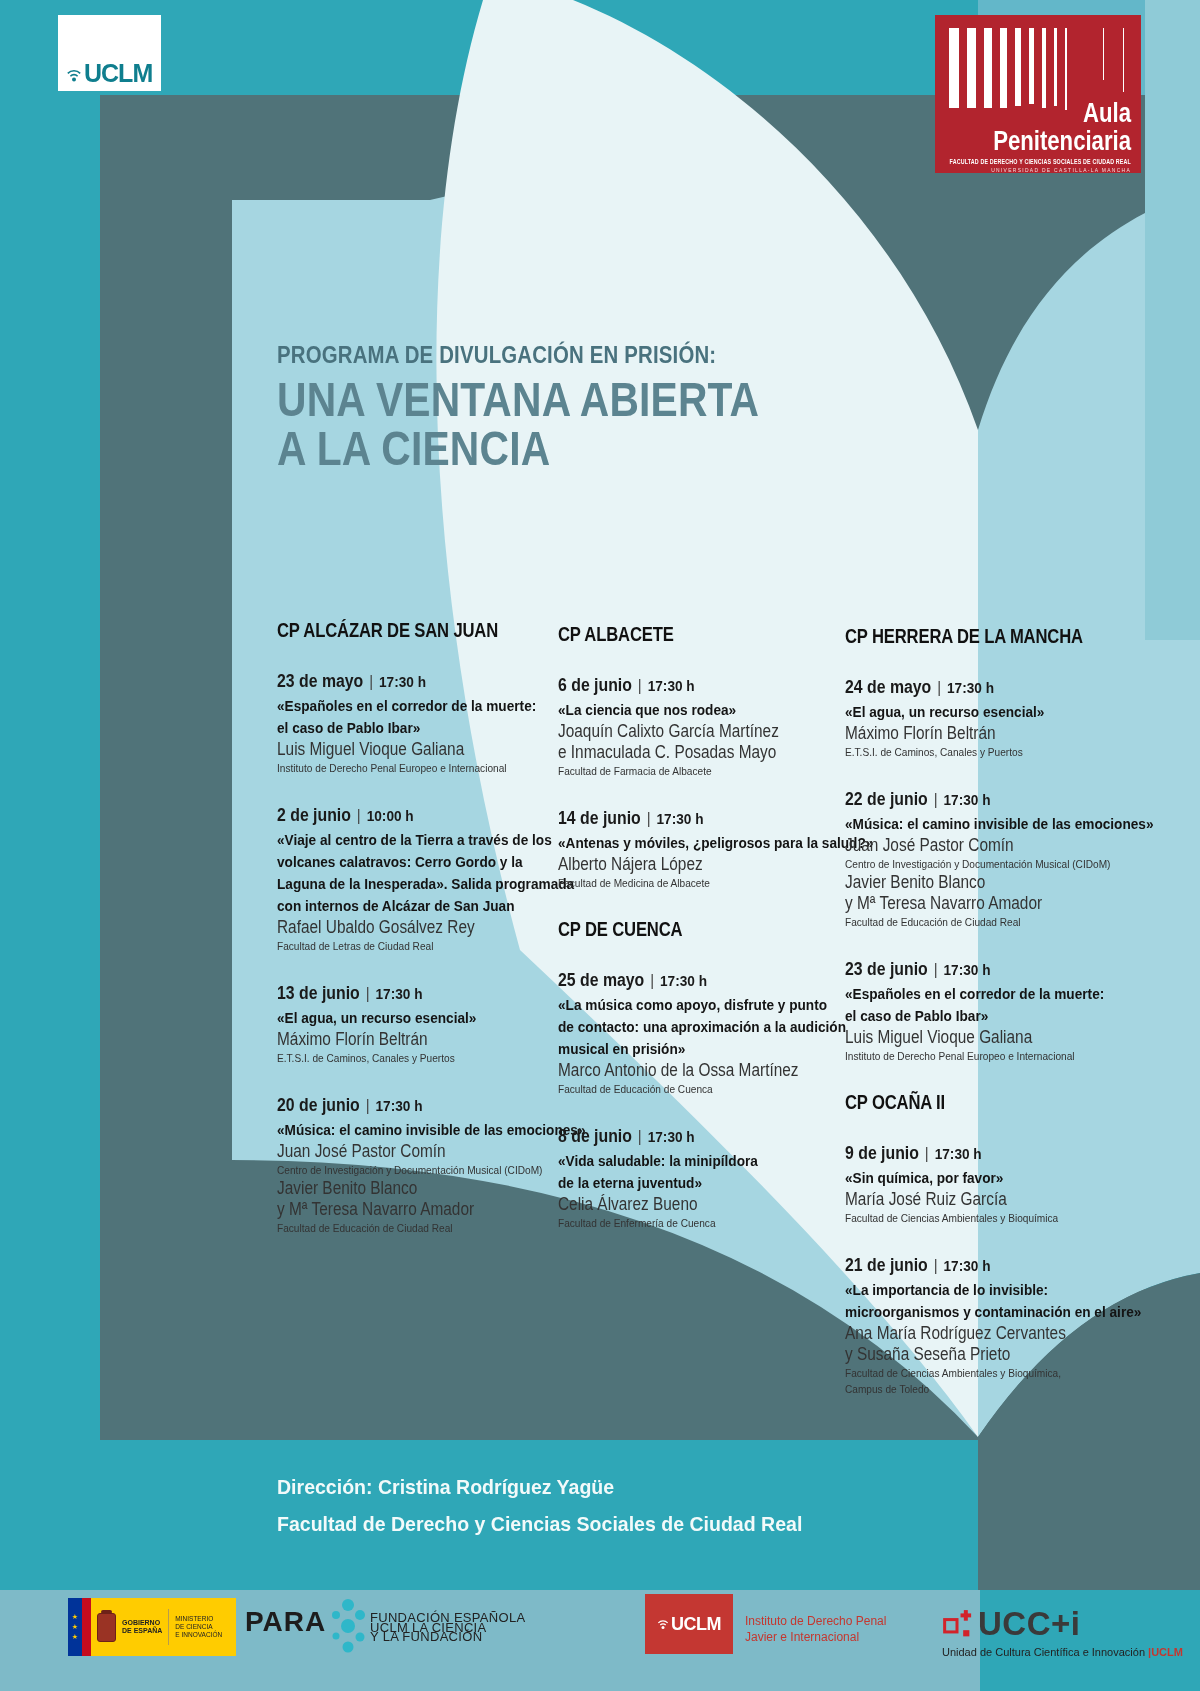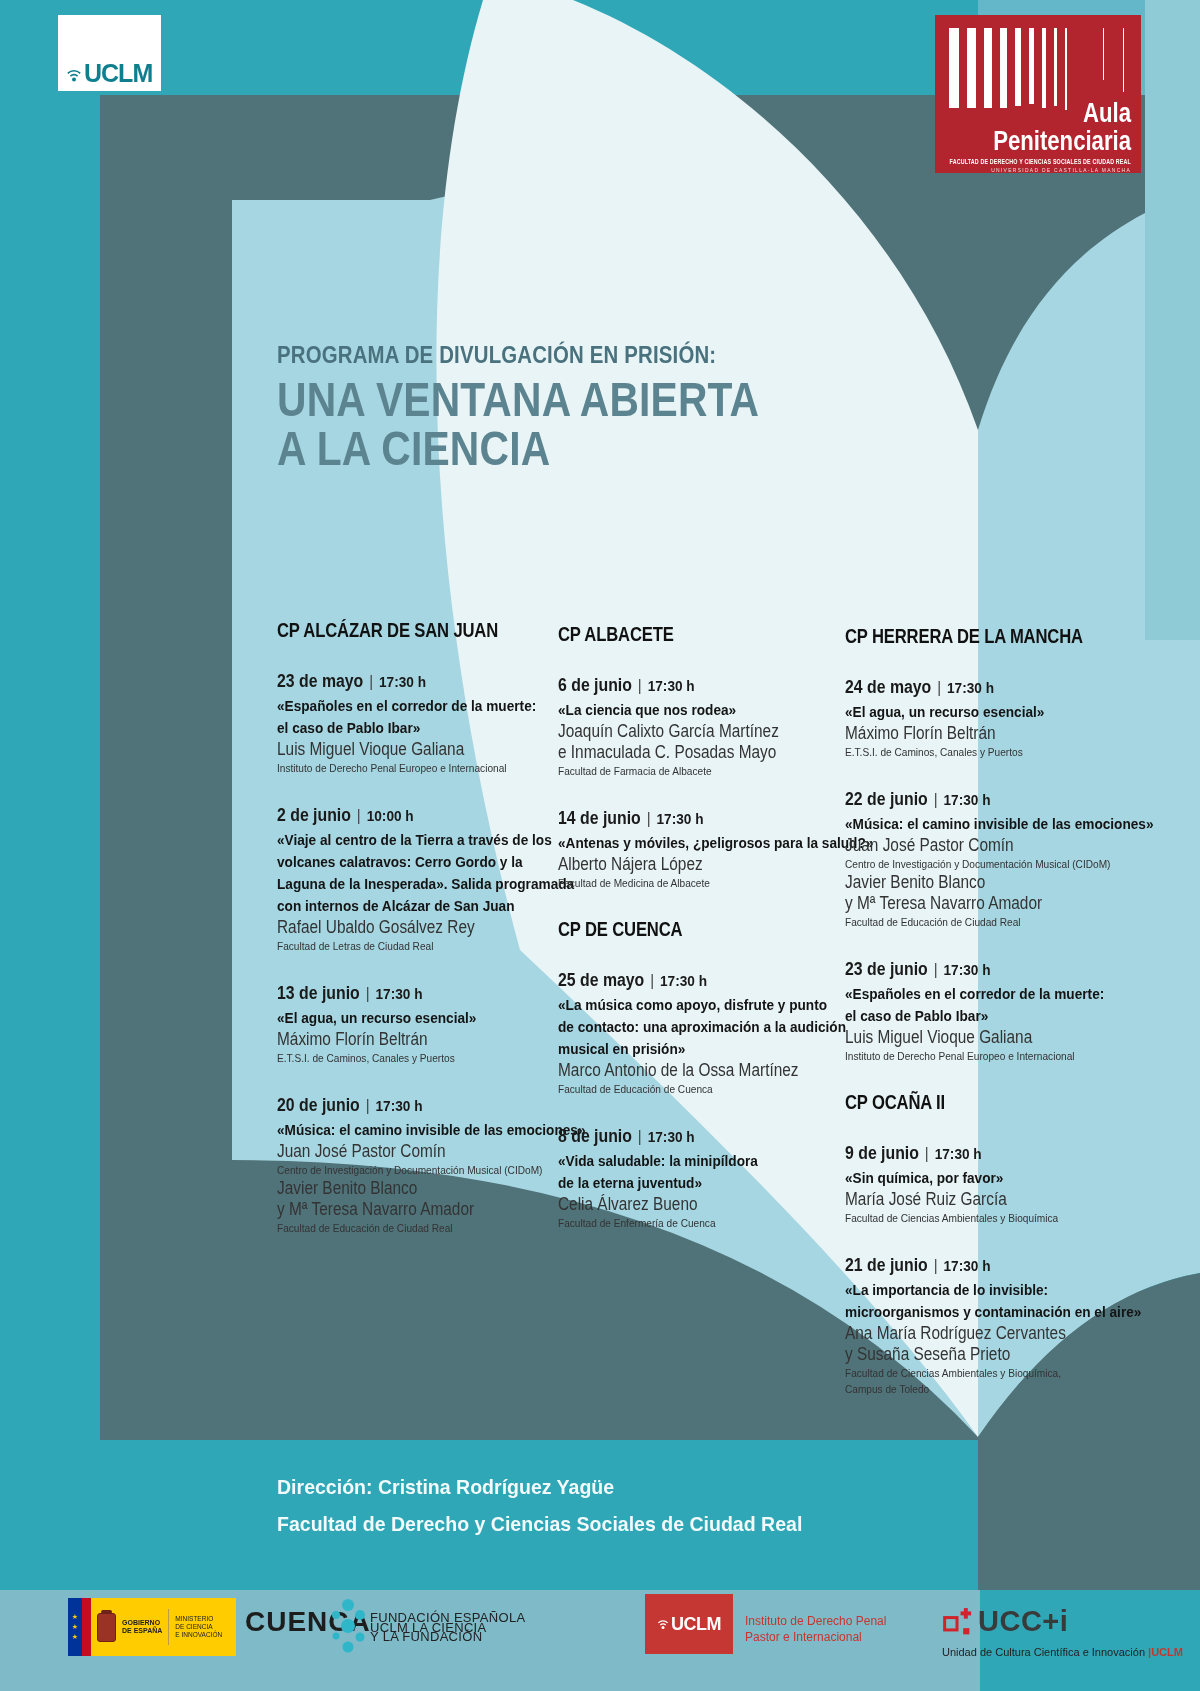--- a/index.html
+++ b/index.html
@@ -76,21 +76,21 @@
   .gob-t1{font-size:7px;line-height:8.5px;font-weight:bold;color:#222;}
   .gob-div{width:1px;height:36px;background:#b99c4a;}
   .gob-t2{font-size:6.5px;line-height:8px;color:#222;}
   .fecyt-name{left:245px;top:1606px;font-size:28px;font-weight:bold;color:#1d1d1d;letter-spacing:1px;}
   .fecyt-dots{left:330px;top:1598px;}
   .fecyt-tag{left:370px;top:1613px;font-size:13px;line-height:9.5px;color:#222;letter-spacing:.3px;}
   .uclm-red{left:645px;top:1594px;width:88px;height:60px;background:#C43732;display:flex;align-items:center;justify-content:center;gap:2px;color:#fff;}
   .uclm-red .txt{font-size:18px;font-weight:bold;letter-spacing:-0.5px;}
   .inst-text{left:745px;top:1613px;font-size:12px;line-height:16px;color:#C4372F;}
   .ucc-row{left:942px;top:1605px;display:flex;align-items:center;gap:6px;}
-  .ucc-name{font-size:29px;font-weight:bold;color:#3A3A3A;letter-spacing:.5px;}
+  .ucc-name{font-size:33px;font-weight:bold;color:#3A3A3A;letter-spacing:.5px;}
   .ucc-tag{left:942px;top:1646px;font-size:11px;color:#222;}
   .ucc-tag .brand{color:#C4372F;font-weight:bold;}
 </style>
 </head>
 <body>
 
 <div class="poster">
 
   <svg class="bg-svg" width="1200" height="1691" viewBox="0 0 1200 1691">
     <rect x="0" y="0" width="1200" height="1691" fill="#2FA7B7"></rect>
@@ -281,21 +281,21 @@
       </div>
       <div class="gob-div"></div>
       <div class="gob-t2">
         <div>MINISTERIO</div>
         <div>DE CIENCIA</div>
         <div>E INNOVACIÓN</div>
       </div>
     </div>
   </div>
 
-  <div class="layer fecyt-name">CUENCA</div>
+  <div class="layer fecyt-name">PARA</div>
   <div class="layer fecyt-dots">
     <svg width="36" height="56" viewBox="0 0 36 56">
       <g fill="#2FB7C9">
         <circle cx="18" cy="7" r="6"></circle>
           <circle cx="30" cy="17" r="5"></circle>
           <circle cx="6" cy="17" r="4"></circle>
         <circle cx="18" cy="28" r="7"></circle>
           <circle cx="30" cy="39" r="4.5"></circle>
           <circle cx="6" cy="38" r="3.5"></circle>
         <circle cx="18" cy="49" r="5.5"></circle>
@@ -311,21 +311,21 @@
   <div class="layer uclm-red">
     <svg width="12" height="13" viewBox="0 0 16 17">
       <circle cx="8" cy="12.5" r="2" fill="#fff"></circle>
       <path d="M4.4,9.2 a5,5 0 0 1 7.2,0" fill="none" stroke="#fff" stroke-width="1.6"></path>
       <path d="M1.8,6.4 a8.6,8.6 0 0 1 12.4,0" fill="none" stroke="#fff" stroke-width="1.6"></path>
     </svg>
     <span class="txt">UCLM</span>
   </div>
   <div class="layer inst-text">
     <div>Instituto de Derecho Penal</div>
-    <div>Pastor e Internacional</div>
+    <div>Javier e Internacional</div>
   </div>
 
   <div class="layer ucc-row">
     <svg width="30" height="30" viewBox="0 0 34 34">
       <rect x="3" y="12" width="14" height="14" fill="none" stroke="#D2232A" stroke-width="3.4"></rect>
       <rect x="21" y="5" width="12" height="4.5" fill="#D2232A"></rect>
       <rect x="24.75" y="1.25" width="4.5" height="12" fill="#D2232A"></rect>
       <rect x="24" y="24" width="7" height="7" fill="#D2232A"></rect>
     </svg>
     <span class="ucc-name">UCC+i</span>

